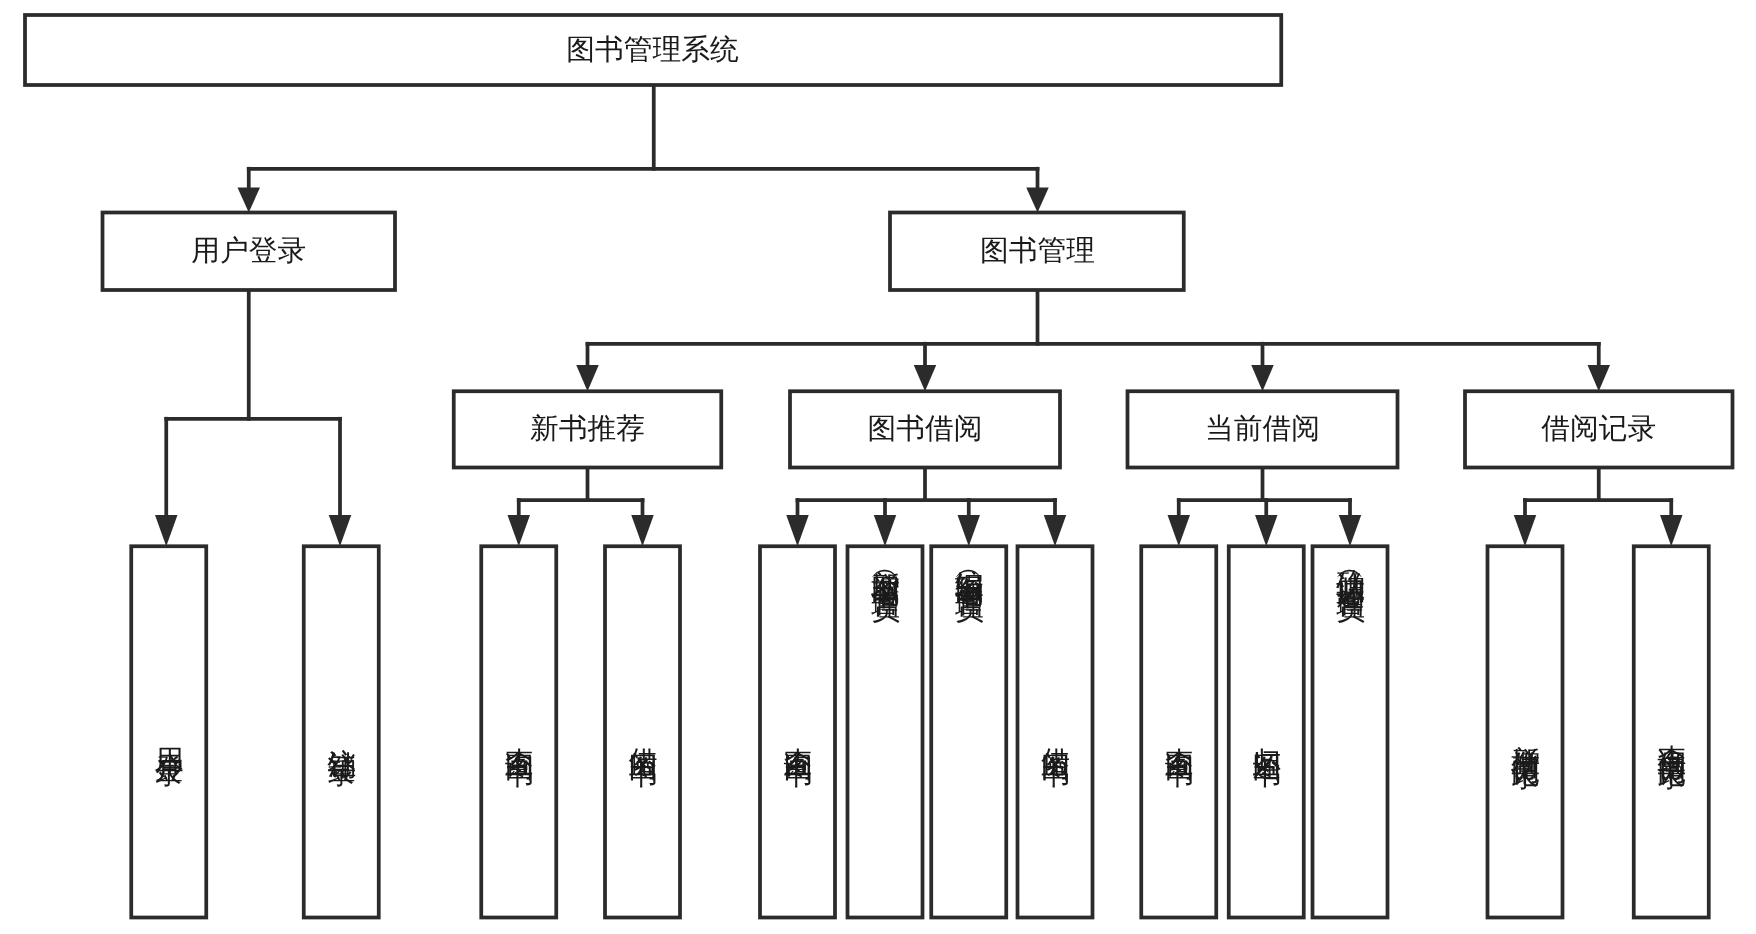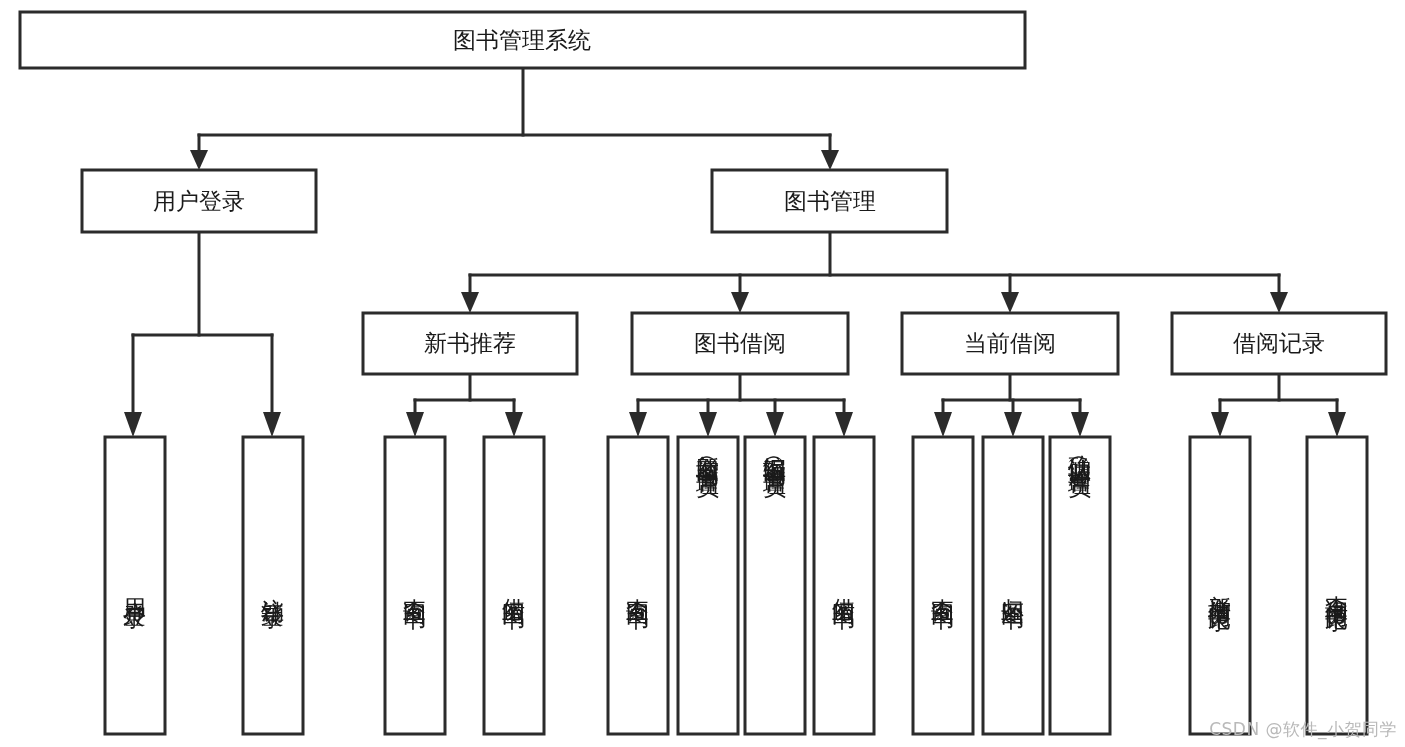--- a/index.html
+++ b/index.html
@@ -239,14 +239,13 @@
   <div class="leaf-label-wrap" style="left:1050px; top:437px; width:60px; height:297px; align-items:flex-start;">
     <span class="leaf-label">确认归还（管理员）</span>
   </div>
   <div class="leaf-label-wrap" style="left:1190px; top:437px; width:60px; height:297px;">
     <span class="leaf-label">新增借阅记录</span>
   </div>
   <div class="leaf-label-wrap" style="left:1307px; top:437px; width:60px; height:297px;">
     <span class="leaf-label">查询借阅记录</span>
   </div>
 
-  <div class="watermark">CSDN @软件_小贺同学</div>
 </div>
 
 </body></html>

